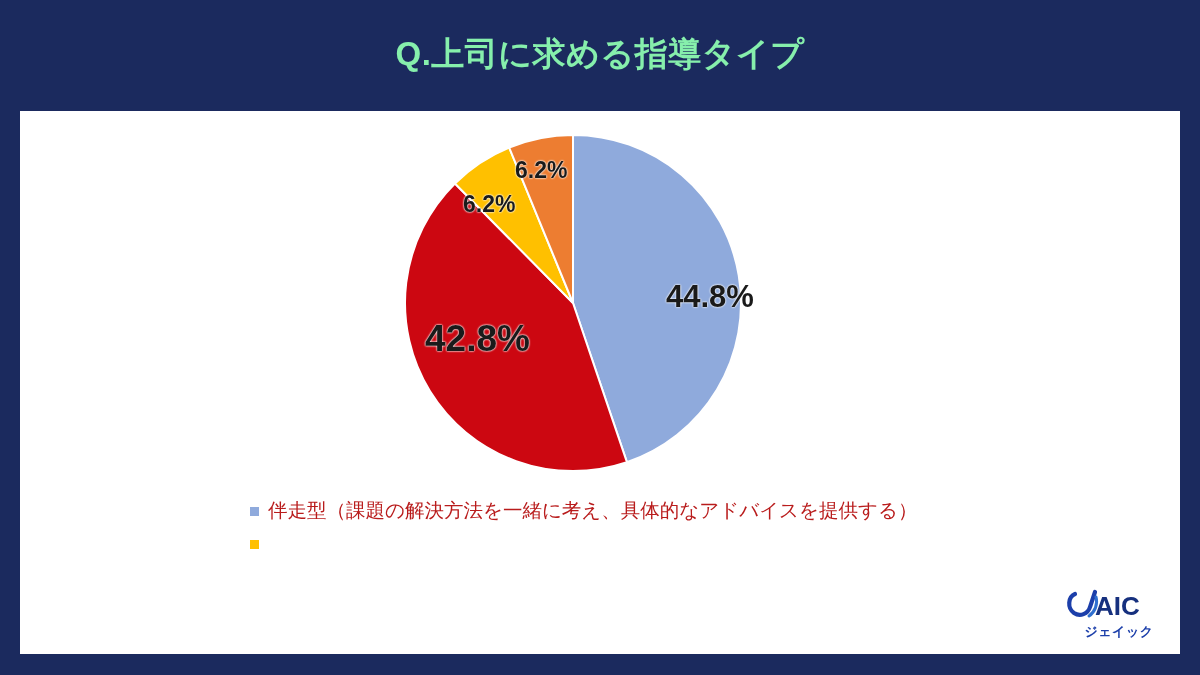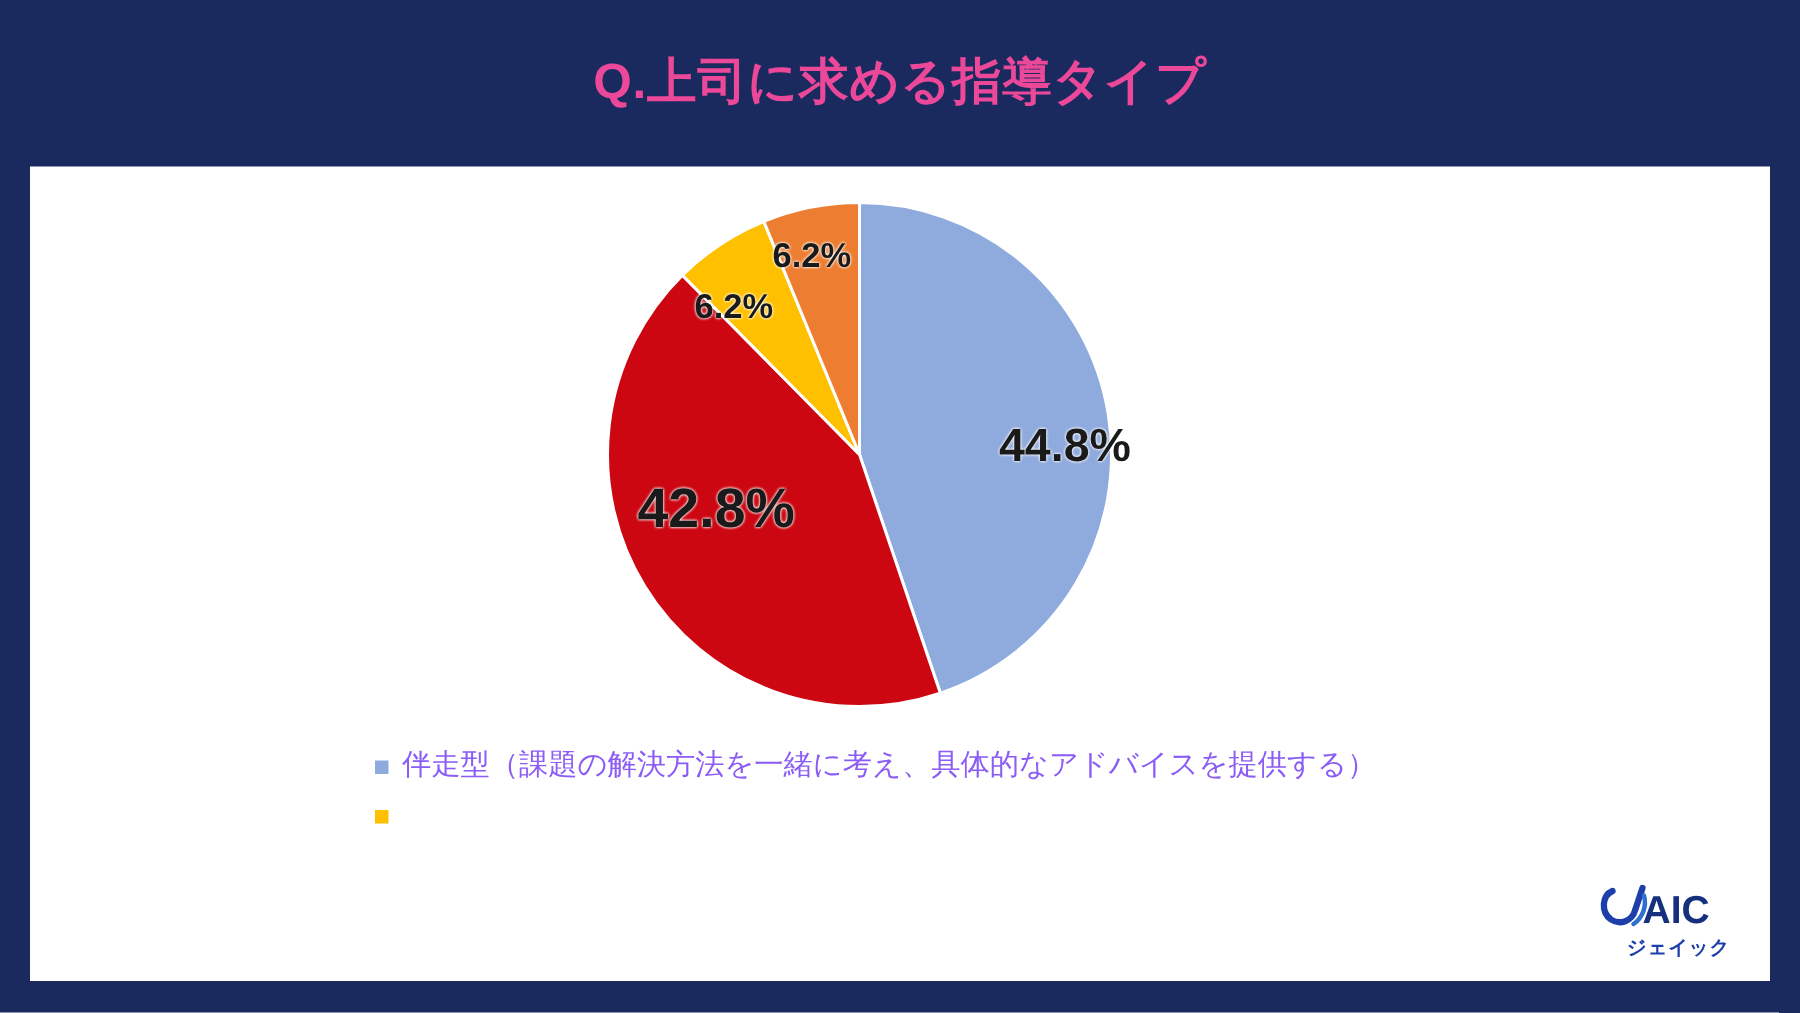--- a/index.html
+++ b/index.html
@@ -21,21 +21,21 @@
   }
   #slide-title {
     position: absolute;
     top: 0;
     left: 0;
     width: 1200px;
     height: 108px;
     display: flex;
     align-items: center;
     justify-content: center;
-    color: #ec4899;
+    color: #86efac;
     font-size: 33px;
     font-weight: bold;
     letter-spacing: 0.5px;
     white-space: nowrap;
   }
   #card {
     position: absolute;
     left: 20px;
     top: 111px;
     width: 1160px;
@@ -104,21 +104,21 @@
   }
   .legend-swatch {
     width: 9px;
     height: 9px;
     flex: 0 0 9px;
     margin-right: 9px;
     margin-top: 2px;
   }
   .legend-label {
     font-size: 19.5px;
-    color: #8b5cf6;
+    color: #b91c1c;
     white-space: nowrap;
     line-height: 1;
   }
   #logo {
     position: absolute;
     left: 1065px;
     top: 588px;
     width: 108px;
     height: 62px;
     text-align: center;

